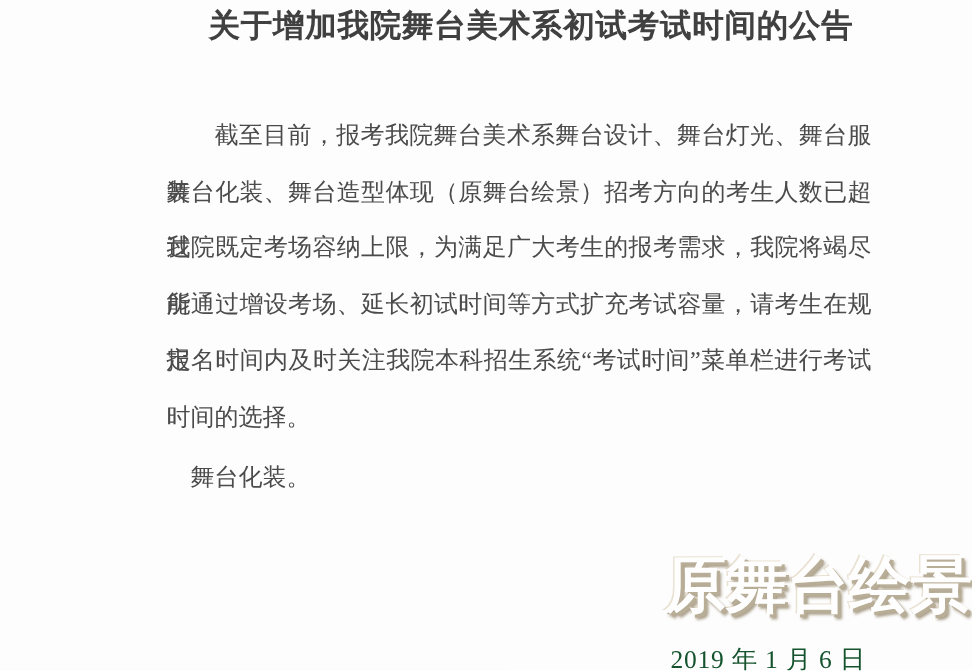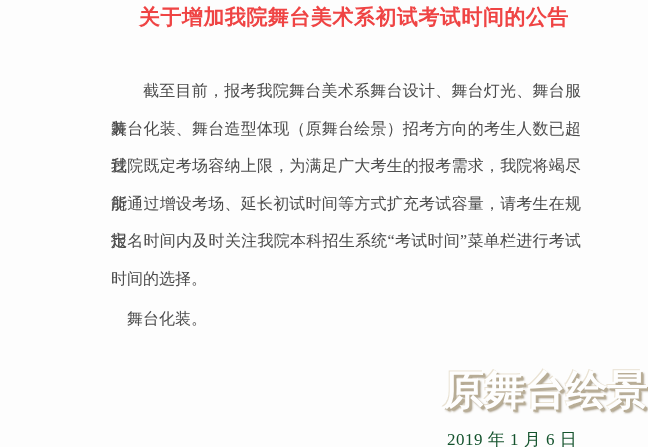--- a/index.html
+++ b/index.html
@@ -19,21 +19,21 @@
   .doc-title {
     position: absolute;
     top: 3px;
     left: 0;
     right: 0;
     padding-left: 60px;
     text-align: center;
     font-size: 21px;
     font-weight: bold;
     letter-spacing: 0.5px;
-    color: #ef4444;
+    color: #404040;
   }
   .body-block {
     position: absolute;
     top: 72px;
     left: 111px;
     width: 470px;
     font-size: 16px;
     line-height: 37.5px;
     color: #4b4b4b;
   }

